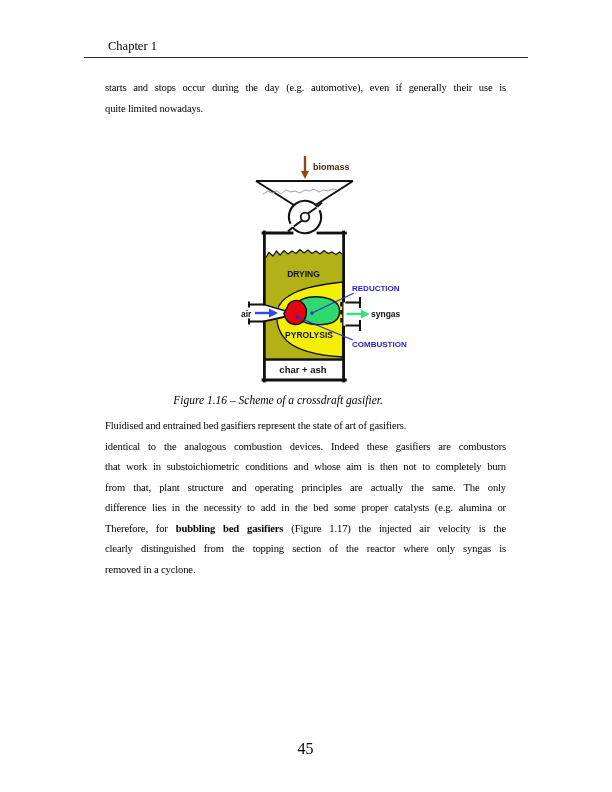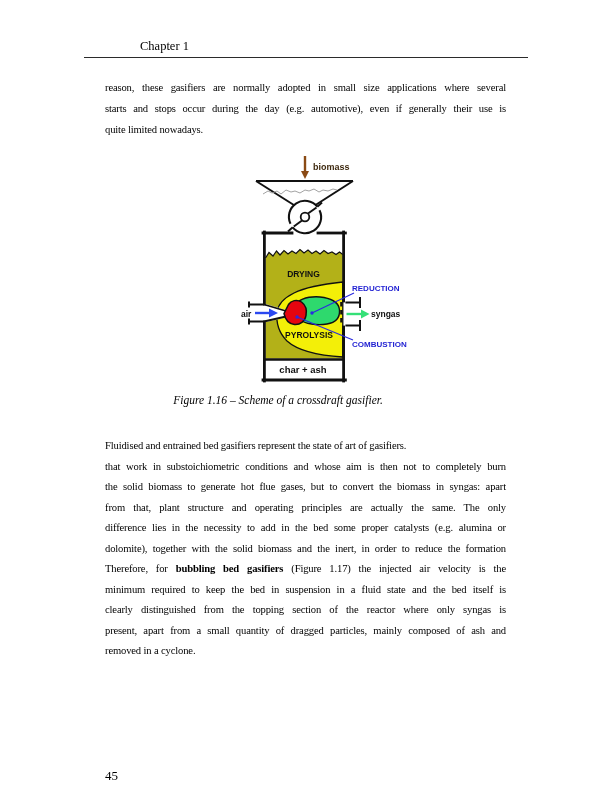--- a/index.html
+++ b/index.html
@@ -1,43 +1,42 @@
 <!DOCTYPE html>
 <html><head>
 <meta charset="utf-8">
 <style>
   html,body{margin:0;padding:0;background:#ffffff;}
   .page{position:relative;width:612px;height:792px;background:#fff;
         font-family:"Liberation Serif", serif;color:#000;overflow:hidden;margin:0 auto;}
   .hdr{position:absolute;top:39px;left:108px;width:400px;display:flex;
-       justify-content:space-between;font-size:12.5px;margin-left:32px;}
+       justify-content:space-between;font-size:12.5px;}
   .hrule{position:absolute;top:57px;left:84px;width:444px;border-top:1.2px solid #2b2b2b;height:0;}
   .tblock{position:absolute;left:105px;width:401px;font-size:10.6px;letter-spacing:-0.15px;}
   .p1 .line{height:21px;line-height:21px;}
   .b2 .line{height:20.55px;line-height:20.55px;}
   .jl{text-align:justify;text-align-last:justify;}
   .ll{text-align:center;text-align-last:left;}
   .caption{position:absolute;top:394px;left:0;width:556px;text-align:center;
            font-style:italic;font-size:11.5px;}
-  .pageno{position:absolute;top:768px;left:105px;width:401px;text-align:left;font-size:13px;}
+  .pageno{position:absolute;top:740px;left:105px;width:401px;text-align:center;font-size:16px;}
   .fig{position:absolute;left:240px;top:153px;width:170px;height:232px;}
   svg text{font-family:"Liberation Sans", sans-serif;font-weight:bold;}
 </style>
 </head>
 <body>
 
 <div class="page">
 
   <div class="hdr">
     <span>Chapter 1</span>
   </div>
   <div class="hrule"></div>
 
   <div class="tblock p1" style="top:77px">
-    <div class="line jl">reason, these gasifiers are normally adopted in small size applications where several</div>
     <div class="line jl">starts and stops occur during the day (e.g. automotive), even if generally their use is</div>
     <div class="line ll">quite limited nowadays.</div>
   </div>
 
   <svg class="fig" viewBox="0 0 170 232">
 
     <g>
       <line x1="16" y1="28" x2="113" y2="28" stroke="#111" stroke-width="2"></line>
       <line x1="16" y1="28" x2="57" y2="54" stroke="#111" stroke-width="2"></line>
       <line x1="113" y1="28" x2="74" y2="53" stroke="#111" stroke-width="2"></line>
@@ -134,31 +133,28 @@
       <circle cx="57" cy="164" r="1.7" fill="#2a2ae0"></circle>
       <text x="112" y="193.5" font-size="8" fill="#1f1fd2">COMBUSTION</text>
     </g>
 
     <text x="1" y="163.5" font-size="8.5" fill="#111">air</text>
     <text x="131" y="164" font-size="8.5" fill="#111">syngas</text>
   </svg>
 
   <div class="caption">Figure 1.16 – Scheme of a crossdraft gasifier.</div>
 
-  <div class="tblock b2" style="top:436px">
+  <div class="tblock b2" style="top:416px">
     <div class="line ll">Fluidised and entrained bed gasifiers represent the state of art of gasifiers.</div>
+    <div class="line jl">identical to the analogous combustion devices. Indeed these gasifiers are combustors</div>
     <div class="line jl">that work in substoichiometric conditions and whose aim is then not to completely burn</div>
-    <div class="line jl">the solid biomass to generate hot flue gases, but to convert the biomass in syngas: apart</div>
     <div class="line jl">from that, plant structure and operating principles are actually the same. The only</div>
     <div class="line jl">difference lies in the necessity to add in the bed some proper catalysts (e.g. alumina or</div>
-    <div class="line jl">dolomite), together with the solid biomass and the inert, in order to reduce the formation</div>
     <div class="line jl">
       <span>Therefore, for </span><b>bubbling bed gasifiers</b><span> (Figure 1.17) the injected air velocity is the</span>
     </div>
-    <div class="line jl">minimum required to keep the bed in suspension in a fluid state and the bed itself is</div>
     <div class="line jl">clearly distinguished from the topping section of the reactor where only syngas is</div>
-    <div class="line jl">present, apart from a small quantity of dragged particles, mainly composed of ash and</div>
     <div class="line ll">removed in a cyclone.</div>
   </div>
 
   <div class="pageno">45</div>
 
 </div>
 
 </body></html>

